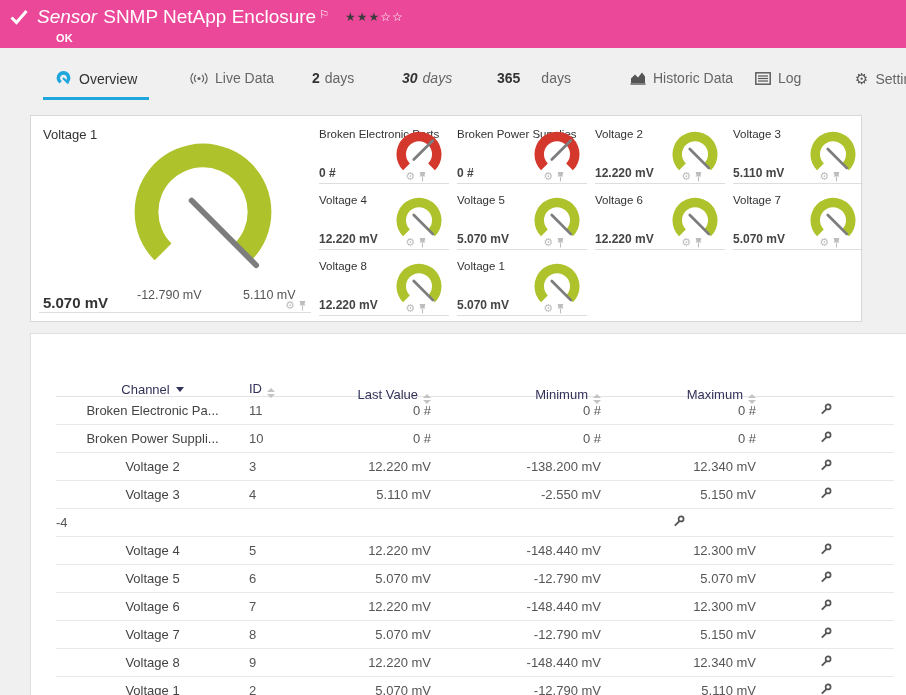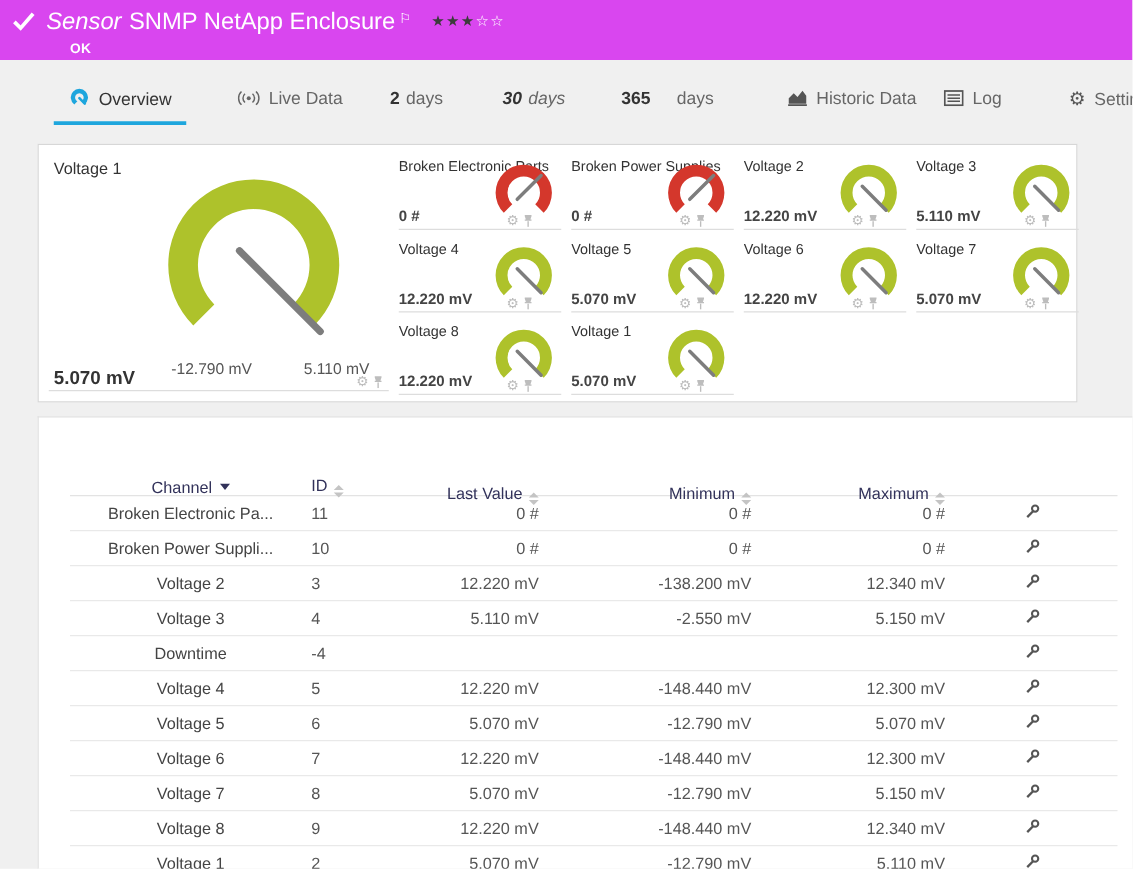--- a/index.html
+++ b/index.html
@@ -1,21 +1,21 @@
 <!DOCTYPE html>
 <html><head>
 <meta charset="utf-8">
 <style>
   html,body{margin:0;padding:0;}
   body{width:906px;height:695px;overflow:hidden;background:#f0f0f0;
        font-family:"Liberation Sans", sans-serif;position:relative;}
   .page{position:absolute;inset:0;}
 
   
-  .topbar{position:absolute;left:0;top:0;width:906px;height:48px;background:#d946ef;
+  .topbar{position:absolute;left:0;top:0;width:906px;height:48px;background:#ec4899;
           display:flex;align-items:flex-start;}
   .check-wrap{margin:9px 0 0 10px;flex:0 0 auto;}
   .title-block{margin-left:9px;color:#fff;}
   .title-row{font-size:19px;line-height:24px;margin-top:5px;white-space:nowrap;}
   .title-type{font-style:italic;margin-right:6px;}
   .flag{font-family:"DejaVu Sans",sans-serif;font-size:11px;vertical-align:top;
         position:relative;top:-2px;margin-left:3px;color:#fff;}
   .stars{font-family:"DejaVu Sans",sans-serif;font-size:12px;margin-left:16px;
          letter-spacing:1px;vertical-align:2px;}
   .stars .fill{color:#3c3c3c;}
@@ -409,21 +409,20 @@
       <div class="c-last">5.110 mV</div>
       <div class="c-min">-2.550 mV</div>
       <div class="c-max">5.150 mV</div>
       <div class="c-ic"><span class="wrench"><svg width="13" height="13" viewBox="0 0 14 14">
               <line x1="3" y1="11.5" x2="8" y2="6.5" stroke="#555" stroke-width="2"></line>
               <circle cx="9.8" cy="4.2" r="2.7" fill="none" stroke="#555" stroke-width="1.8"></circle>
             </svg></span></div>
     </div>
 
     <div class="trow">
-      <div class="c-ch">Downtime</div>
       <div class="c-id">-4</div>
       <div class="c-last"></div>
       <div class="c-min"></div>
       <div class="c-max"></div>
       <div class="c-ic"><span class="wrench"><svg width="13" height="13" viewBox="0 0 14 14">
               <line x1="3" y1="11.5" x2="8" y2="6.5" stroke="#555" stroke-width="2"></line>
               <circle cx="9.8" cy="4.2" r="2.7" fill="none" stroke="#555" stroke-width="1.8"></circle>
             </svg></span></div>
     </div>
 

